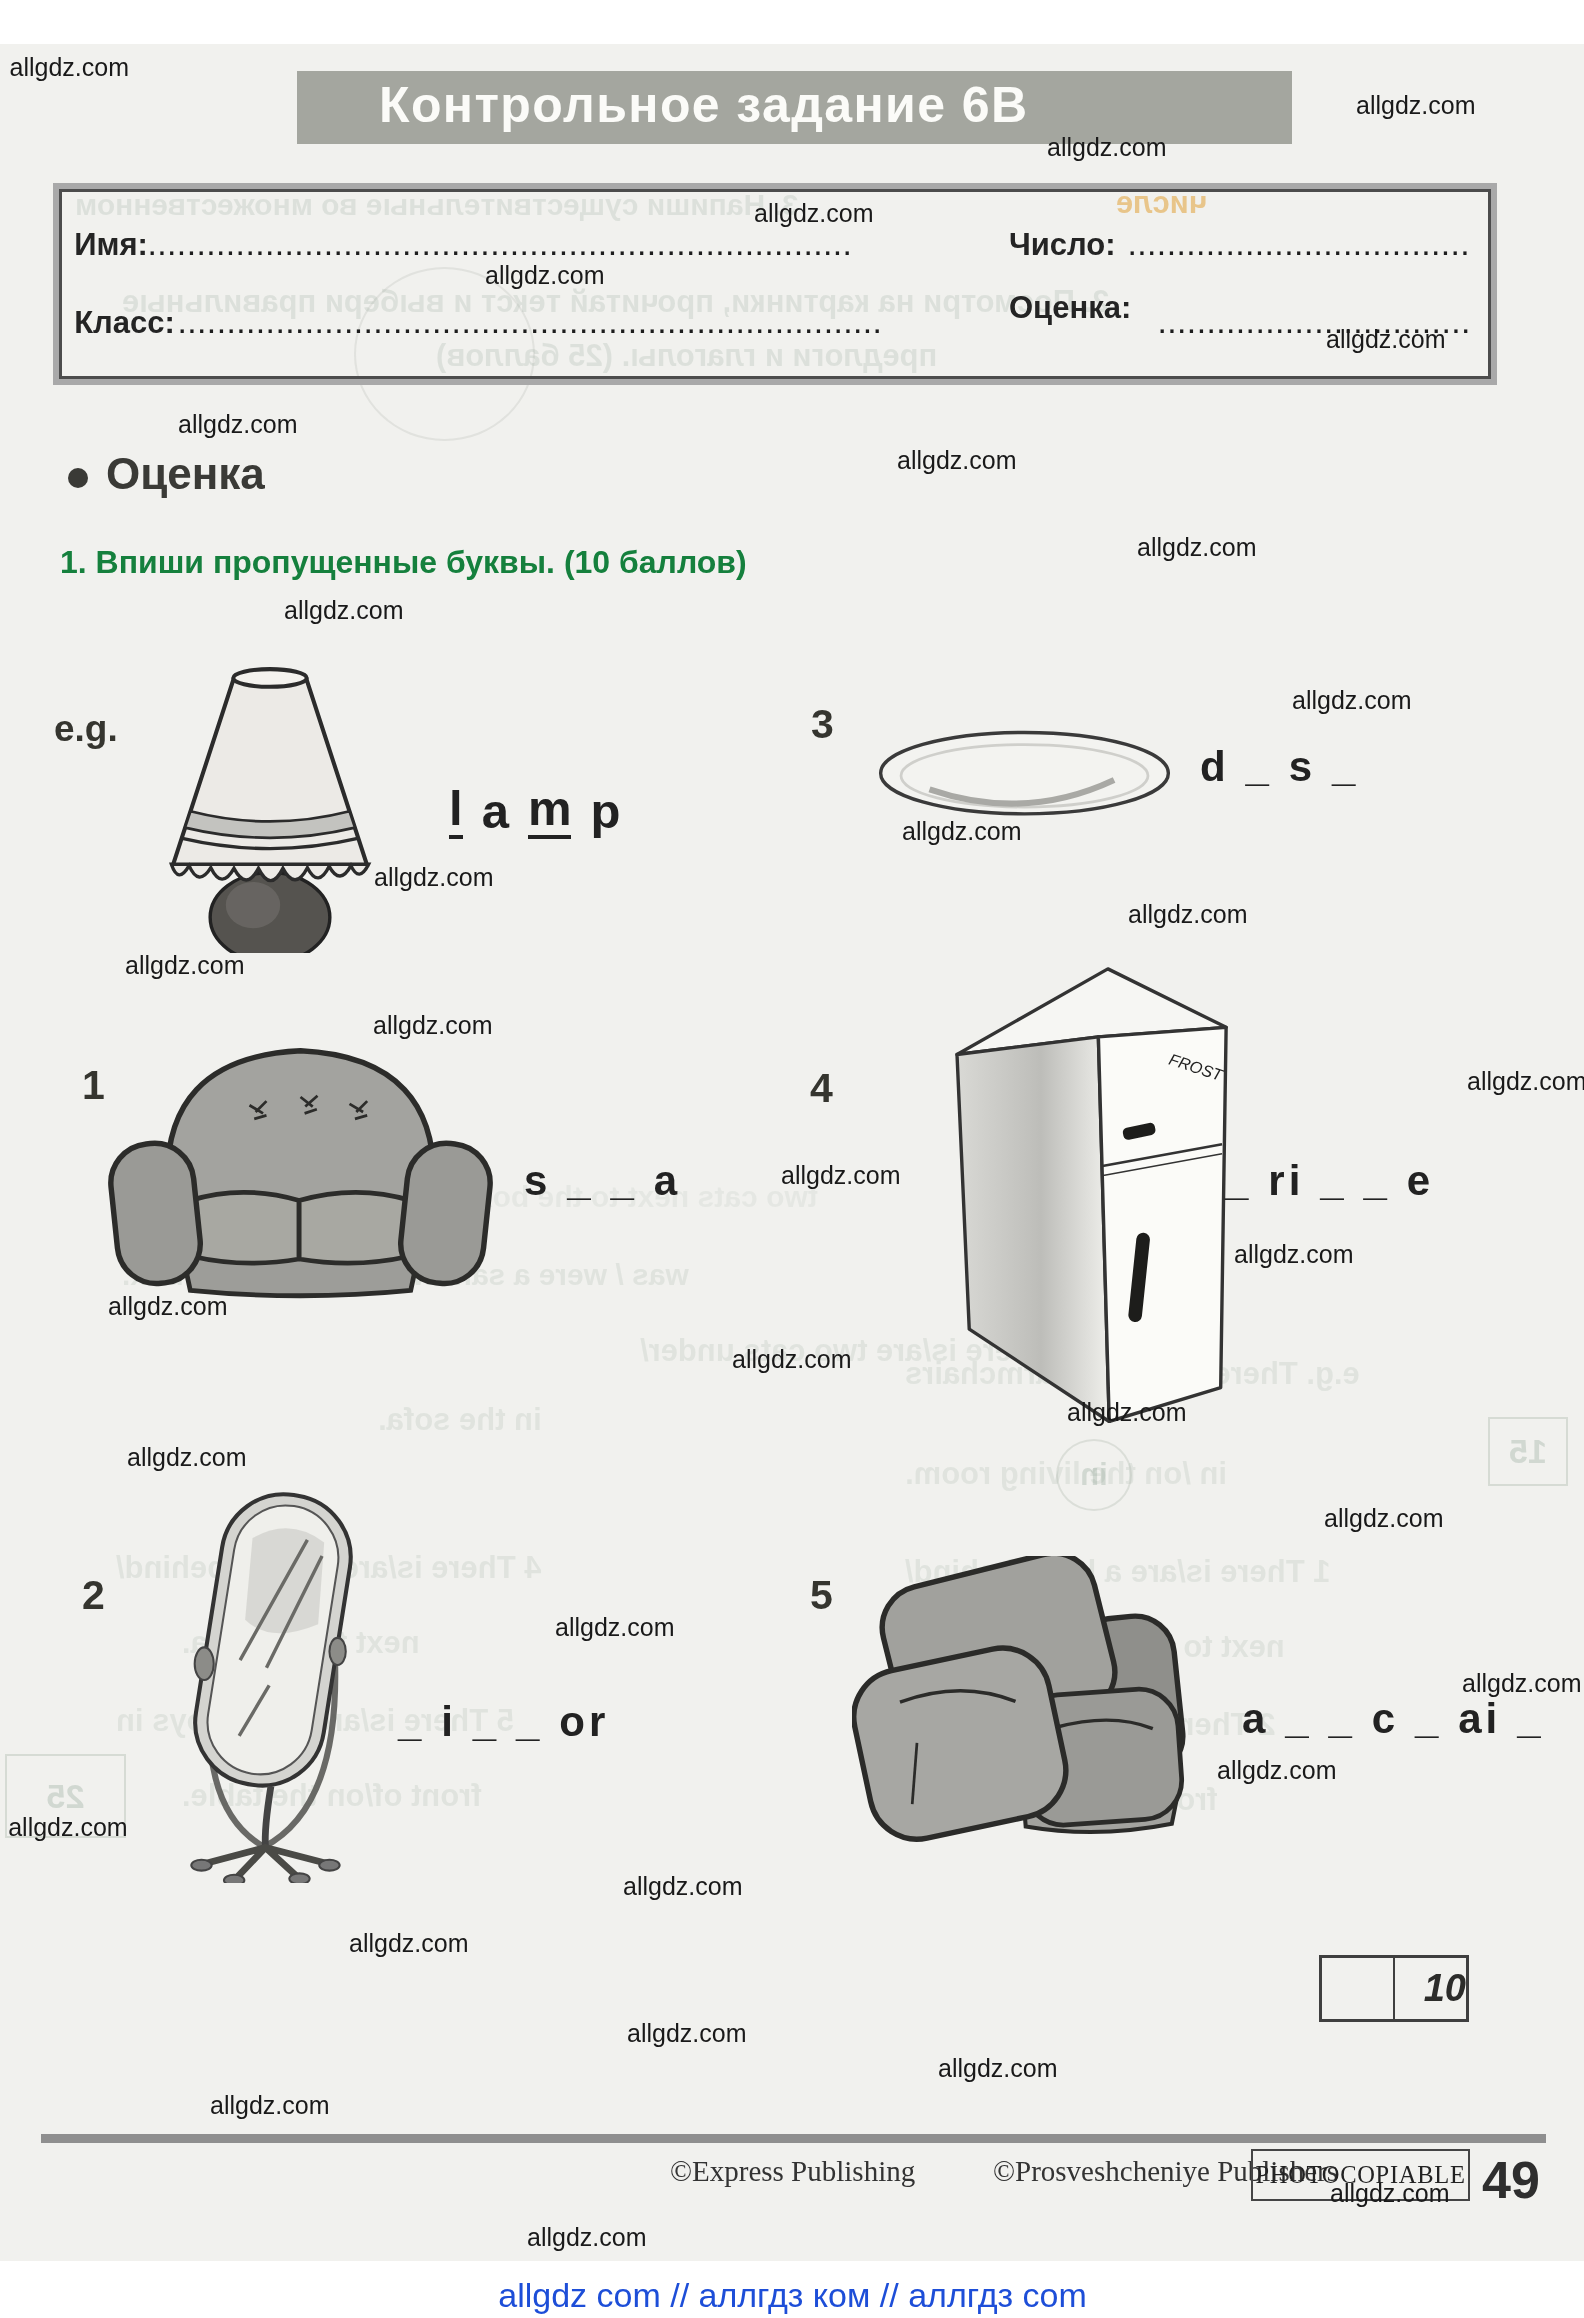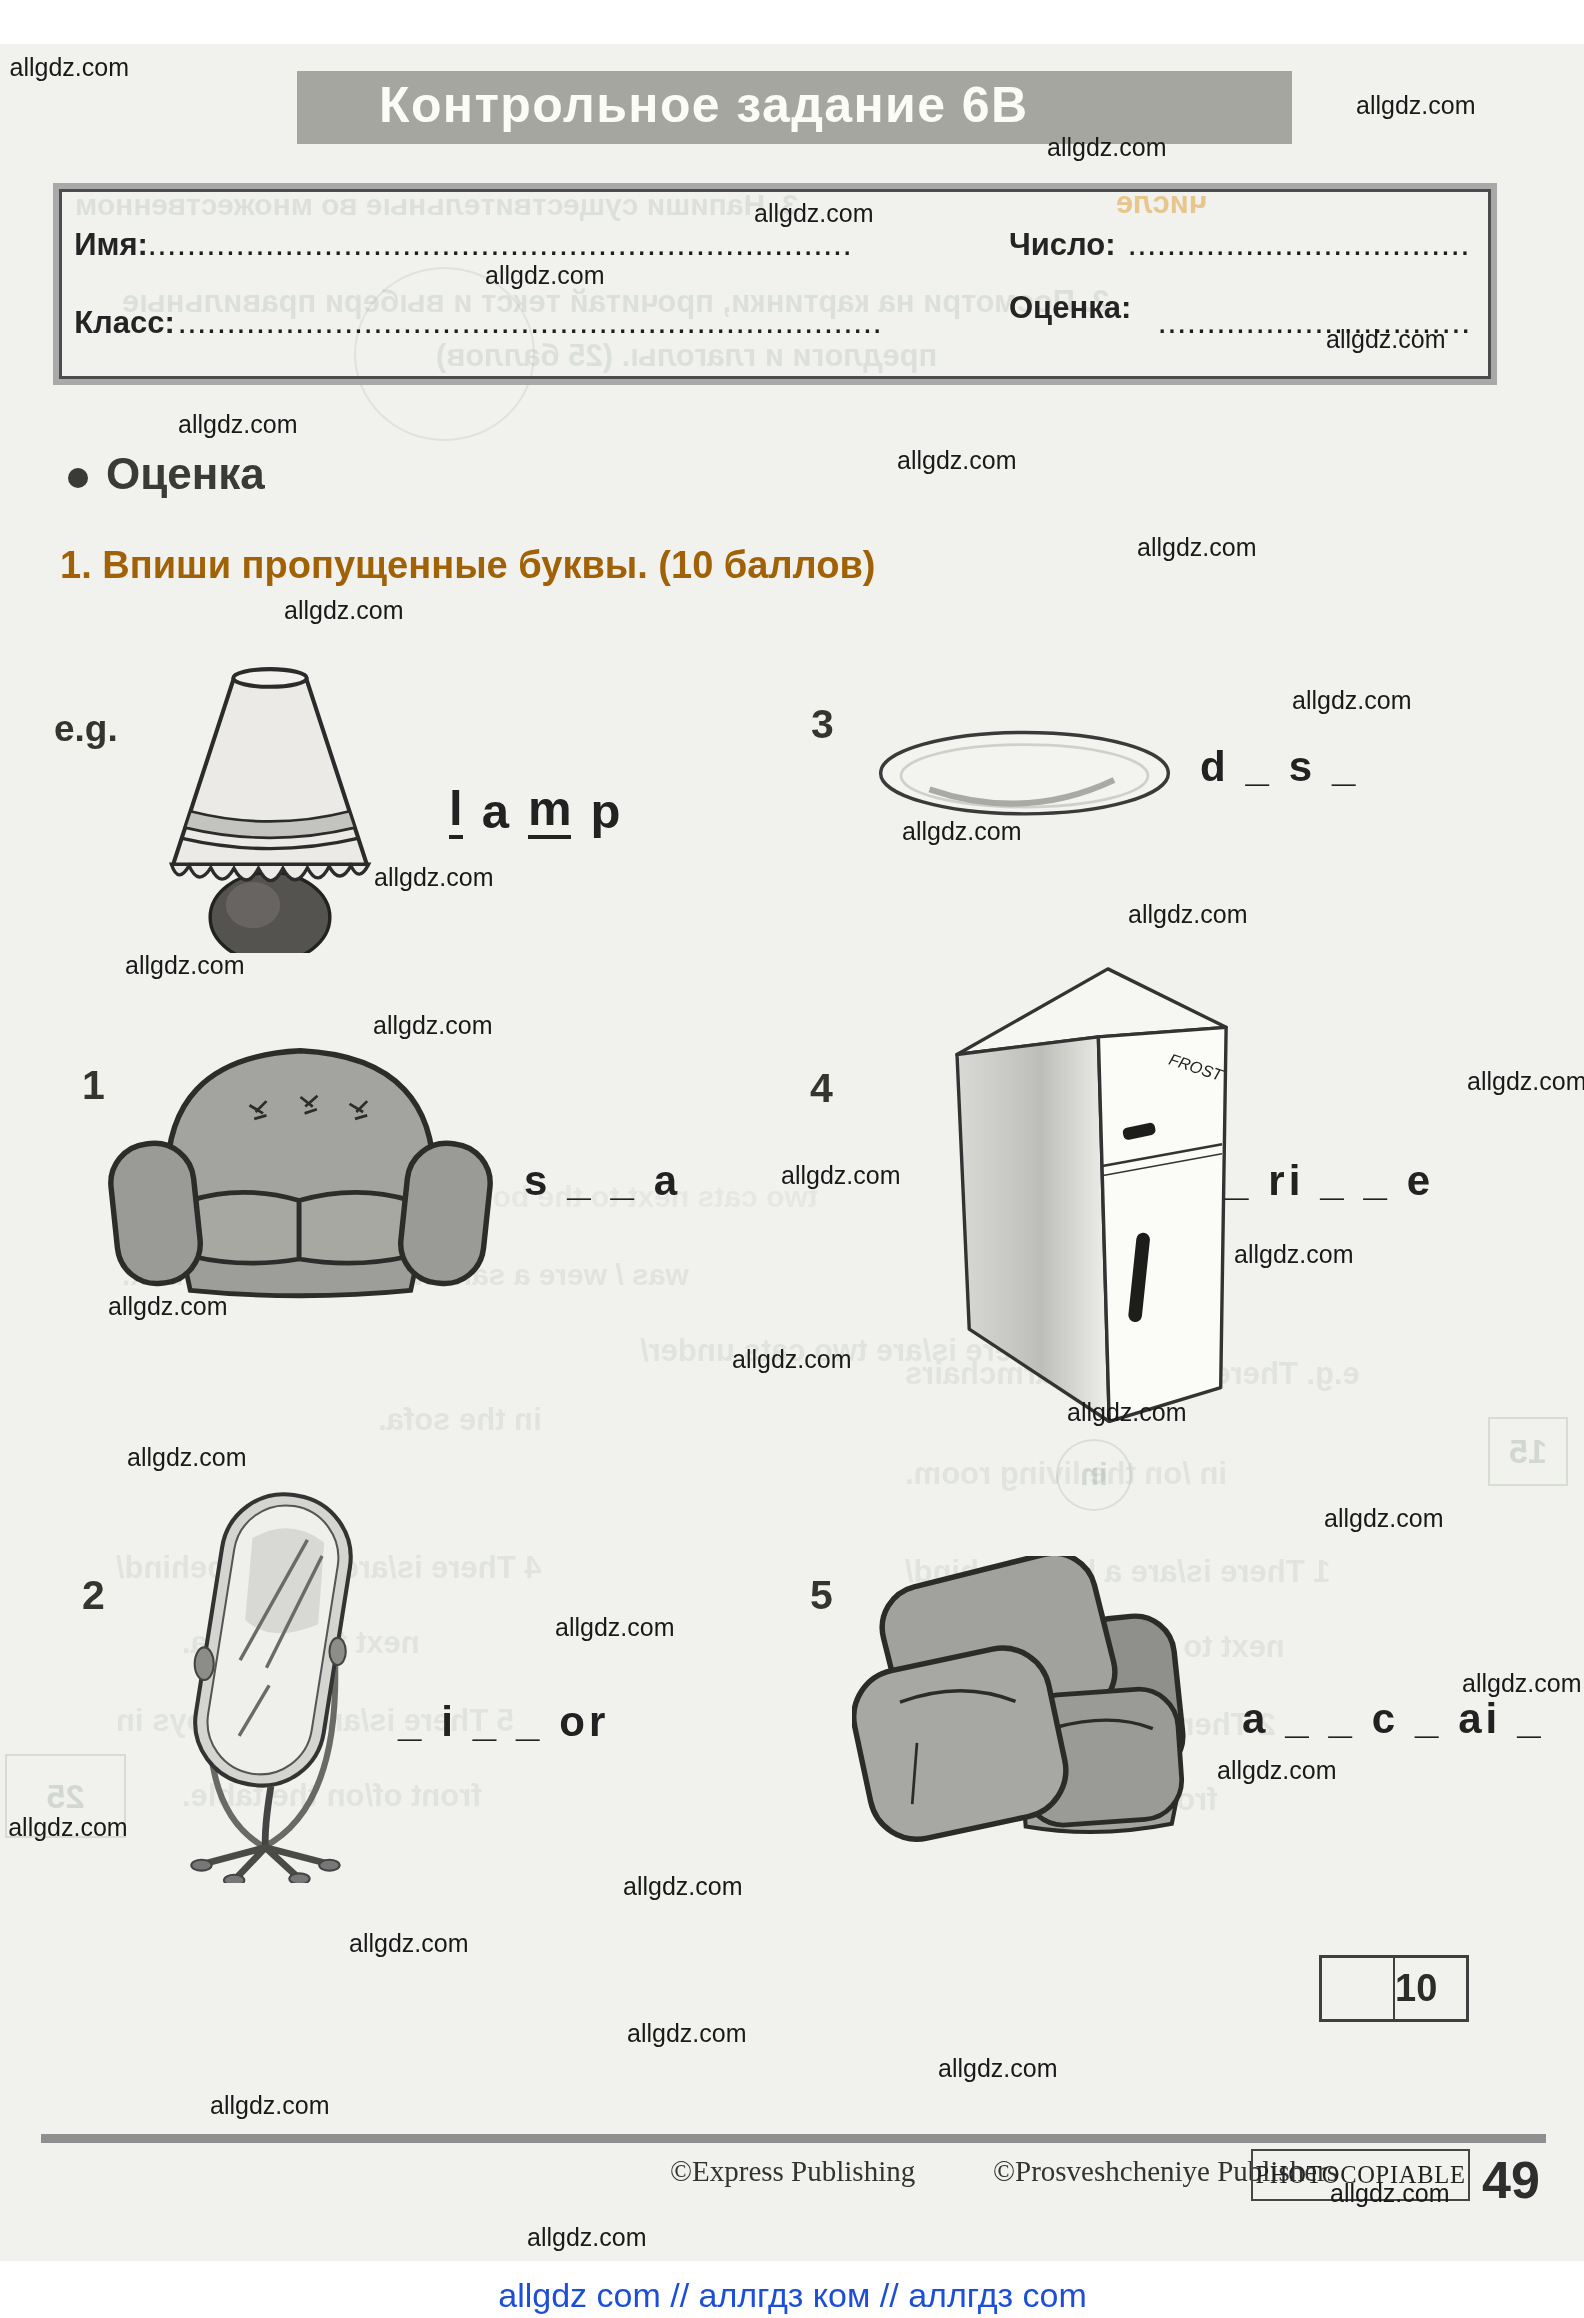--- a/index.html
+++ b/index.html
@@ -13,31 +13,31 @@
   .banner span{position:absolute;left:82px;top:5.4px;font-size:50px;font-weight:700;color:#fbfbf8;
          letter-spacing:1.4px;white-space:nowrap;}
   .formbox{position:absolute;left:59px;top:189px;width:1426px;height:184px;
          border:3.4px solid #4c4c4c;outline:6.1px solid #a9a9a9;background:transparent;}
   .flabel{position:absolute;font-size:31px;font-weight:700;color:#242424;white-space:nowrap;}
   .dots{position:absolute;font-size:23px;font-weight:700;letter-spacing:3.4px;color:#1d1d1d;
         overflow:hidden;white-space:nowrap;height:30px;}
   .lex-bullet{position:absolute;left:68px;top:468px;width:20.4px;height:20.4px;border-radius:50%;
         background:#3a3a36;}
   .lex{position:absolute;left:106px;top:449px;font-size:44px;font-weight:700;color:#3a3a36;}
-  .task{position:absolute;left:60px;top:544px;font-size:38px;font-weight:700;color:#a16207;white-space:nowrap;}
+  .task{position:absolute;left:60px;top:544px;font-size:32px;font-weight:700;color:#15803d;white-space:nowrap;}
   .num{position:absolute;font-size:41px;font-weight:700;color:#35352f;}
   .eg{position:absolute;left:54px;top:708px;font-size:37px;font-weight:700;color:#35352f;}
   .ans{position:absolute;font-size:42px;font-weight:700;color:#222;letter-spacing:4.1px;white-space:pre;}
   .ex-ans{position:absolute;left:449px;top:783px;display:flex;gap:19px;font-size:49px;
         font-weight:700;color:#222;}
   .ex-ans .ul{border-bottom:4.1px solid #222;line-height:1.05;}
   .illus{position:absolute;}
   .scorebox{position:absolute;left:1319px;top:1955px;width:144px;height:61px;border:3.4px solid #3f3f3f;
         display:flex;}
-  .scorebox .cell{flex:1;display:flex;align-items:center;justify-content:flex-start;}
+  .scorebox .cell{flex:1;display:flex;align-items:center;justify-content:flex-end;font-style:italic;}
   .scorebox .cell+.cell{border-left:2.7px solid #3f3f3f;}
   .scorebox .val{font-size:38px;font-weight:700;color:#2c2c2a;}
   .footbar{position:absolute;left:41px;top:2134px;width:1505px;height:8.8px;background:#8f8f8f;}
   .pub{position:absolute;top:2155px;font-family:"Liberation Serif",serif;font-size:29px;color:#333;white-space:nowrap;}
   .photocopy{position:absolute;left:1251px;top:2149px;width:215px;height:48px;border:2.7px solid #454545;
         display:flex;align-items:center;justify-content:center;font-family:"Liberation Serif",serif;
         font-size:24.5px;letter-spacing:0.7px;color:#222;}
   .pageno{position:absolute;left:1482px;top:2136px;font-size:52px;font-weight:700;color:#2e2e2e;margin-top:14px;}
   .bottomline{position:absolute;top:2276px;left:0;width:100%;text-align:center;font-size:34px;
         font-weight:400;color:#1d4ed8;}

